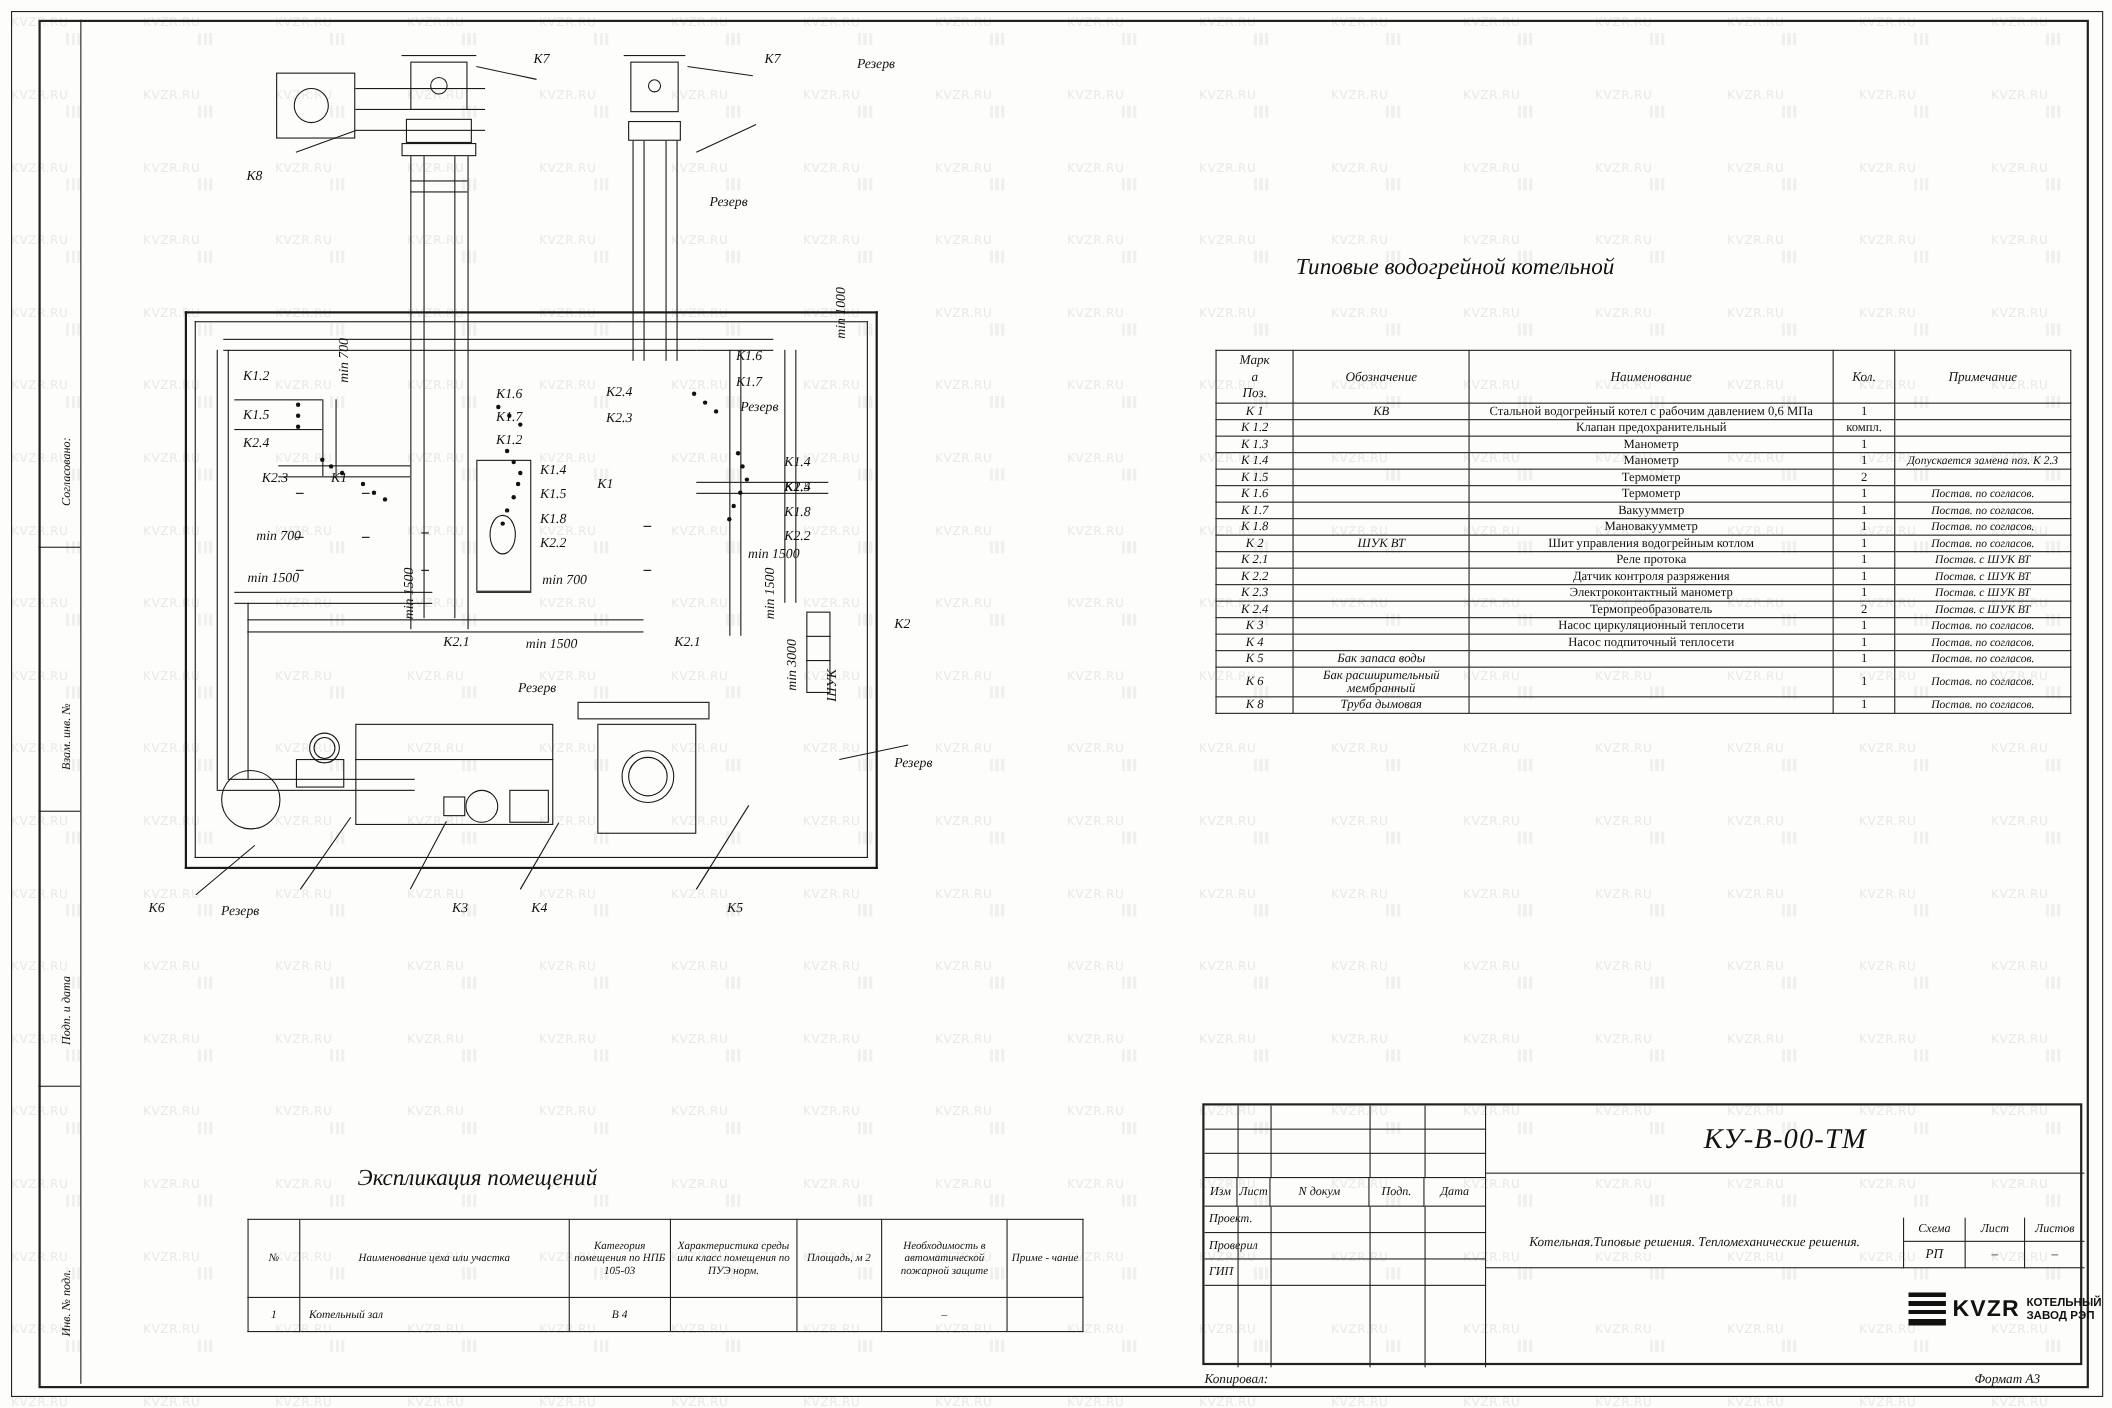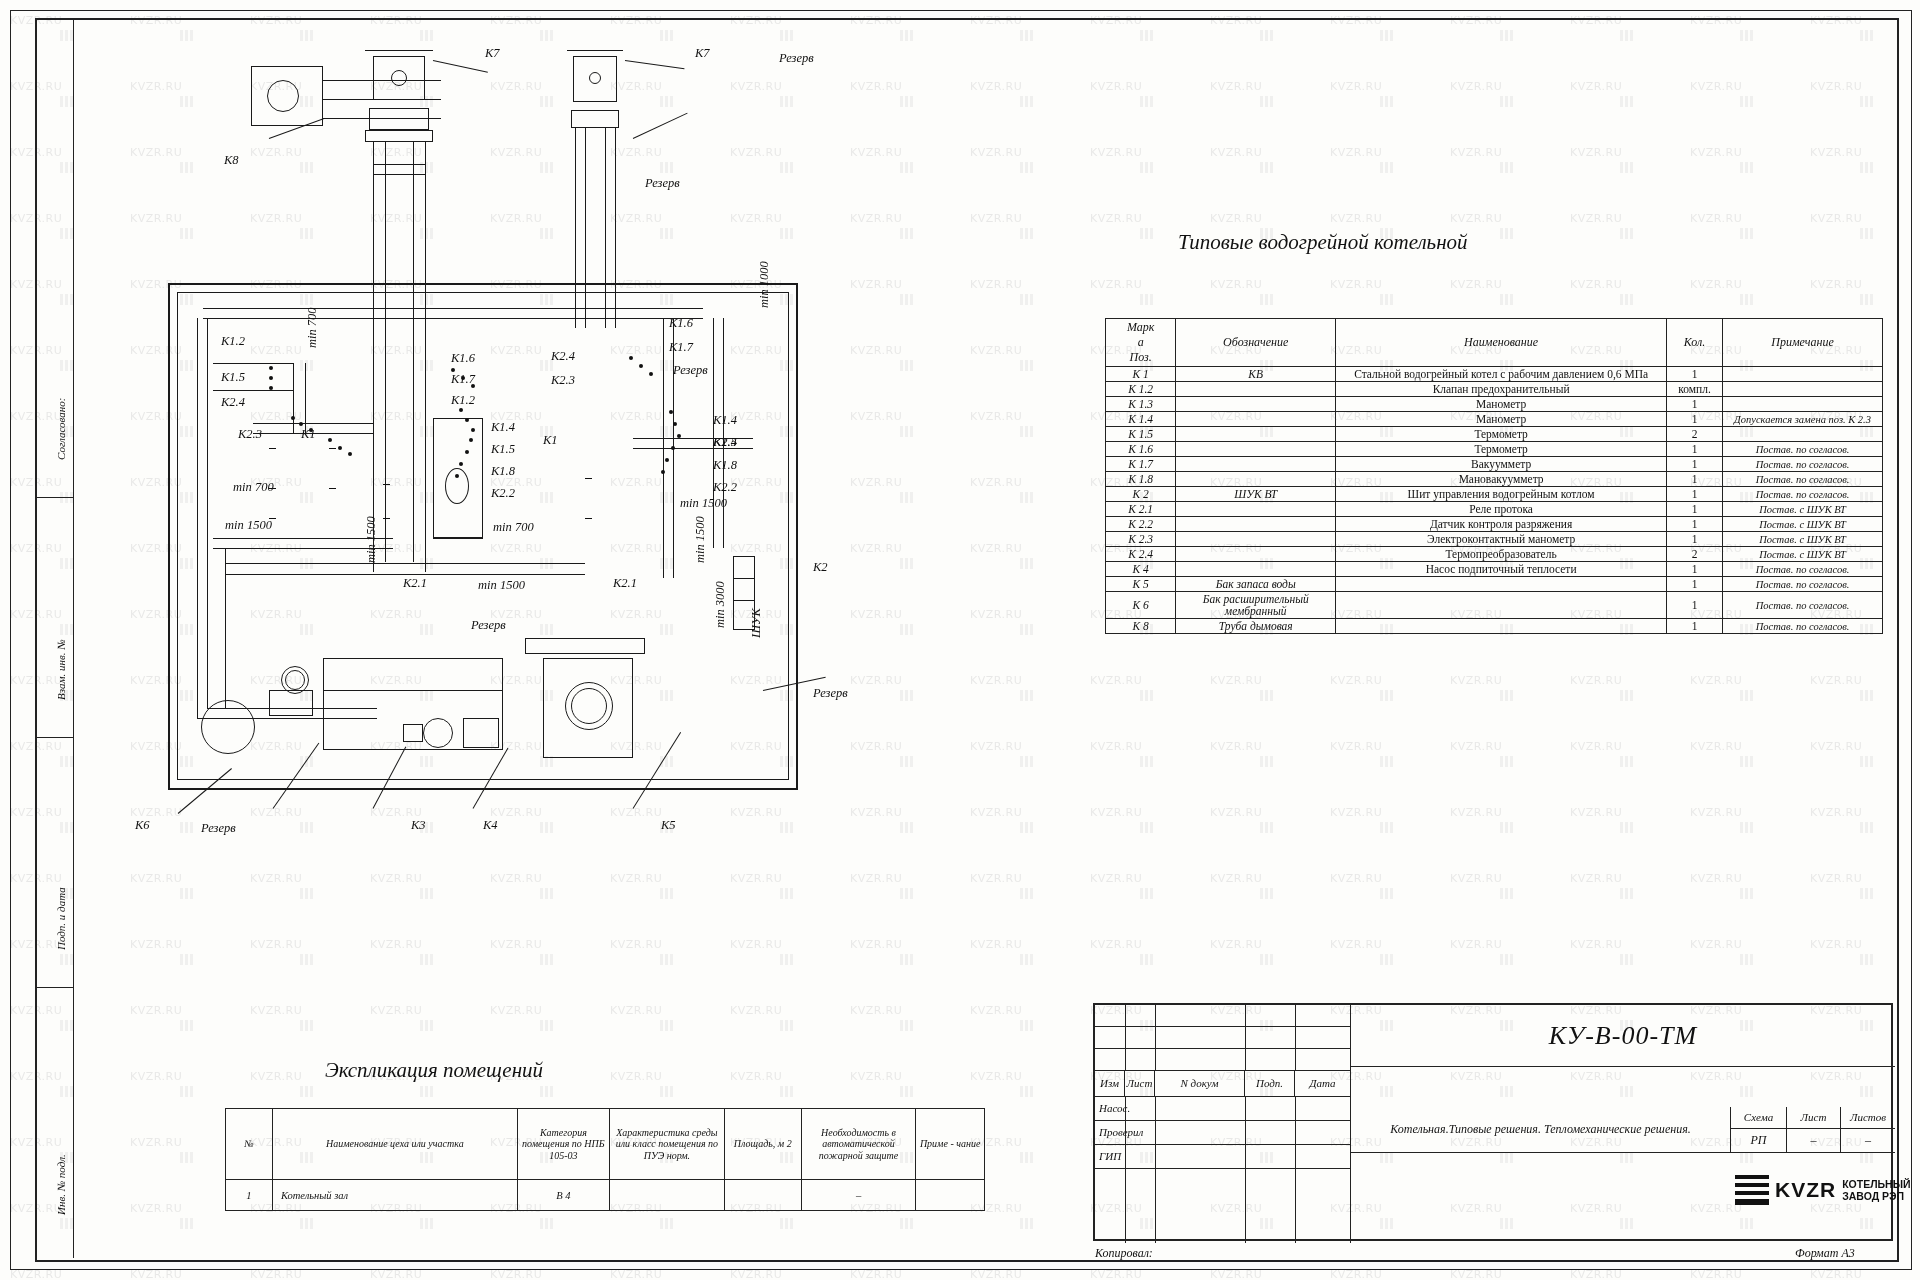--- a/index.html
+++ b/index.html
@@ -1032,20 +1032,27 @@
               <td class="note">Постав. с ШУК ВТ</td>
             </tr>
             <tr>
               <td class="mark">К 2.4</td>
               <td class="desig"></td>
               <td class="name">Термопреобразователь</td>
               <td class="qty">2</td>
               <td class="note">Постав. с ШУК ВТ</td>
             </tr>
             <tr>
+              <td class="mark">К 3</td>
+              <td class="desig"></td>
+              <td class="name">Насос циркуляционный теплосети</td>
+              <td class="qty">1</td>
+              <td class="note">Постав. по согласов.</td>
+            </tr>
+            <tr>
               <td class="mark">К 4</td>
               <td class="desig"></td>
               <td class="name">Насос подпиточный теплосети</td>
               <td class="qty">1</td>
               <td class="note">Постав. по согласов.</td>
             </tr>
             <tr>
               <td class="mark">К 5</td>
               <td class="desig">Бак запаса воды</td>
               <td class="name"></td>
@@ -1107,21 +1114,21 @@
       <div class="cell noborder" style="left:60px;top:0;width:1px;height:66px;border-right:1px solid #222;"></div>
       <div class="cell noborder" style="left:150px;top:0;width:1px;height:66px;border-right:1px solid #222;"></div>
       <div class="cell noborder" style="left:200px;top:0;width:1px;height:66px;border-right:1px solid #222;"></div>
 
       <div class="cell" style="left:0;top:66px;width:30px;height:26px;">Изм</div>
       <div class="cell" style="left:30px;top:66px;width:30px;height:26px;">Лист</div>
       <div class="cell" style="left:60px;top:66px;width:90px;height:26px;">N докум</div>
       <div class="cell" style="left:150px;top:66px;width:50px;height:26px;">Подп.</div>
       <div class="cell" style="left:200px;top:66px;width:56px;height:26px;">Дата</div>
 
-      <div class="cell" style="left:0;top:92px;width:256px;height:24px;justify-content:flex-start;padding-left:4px;">Насос.</div>
+      <div class="cell" style="left:0;top:92px;width:256px;height:24px;justify-content:flex-start;padding-left:4px;">Проект.</div>
       <div class="cell" style="left:0;top:116px;width:256px;height:24px;justify-content:flex-start;padding-left:4px;">Проверил</div>
       <div class="cell" style="left:0;top:140px;width:256px;height:24px;justify-content:flex-start;padding-left:4px;">ГИП</div>
       <div class="cell noborder" style="left:0;top:164px;width:256px;height:74px;border-right:1px solid #222;"></div>
       <div class="cell noborder" style="left:30px;top:92px;width:1px;height:146px;border-right:1px solid #222;"></div>
       <div class="cell noborder" style="left:60px;top:92px;width:1px;height:146px;border-right:1px solid #222;"></div>
       <div class="cell noborder" style="left:150px;top:92px;width:1px;height:146px;border-right:1px solid #222;"></div>
       <div class="cell noborder" style="left:200px;top:92px;width:1px;height:146px;border-right:1px solid #222;"></div>
 
       <div class="cell noborder" style="left:256px;top:0;width:544px;height:62px;border-bottom:1px solid #222;">
         <span class="code">КУ-В-00-ТМ</span>

